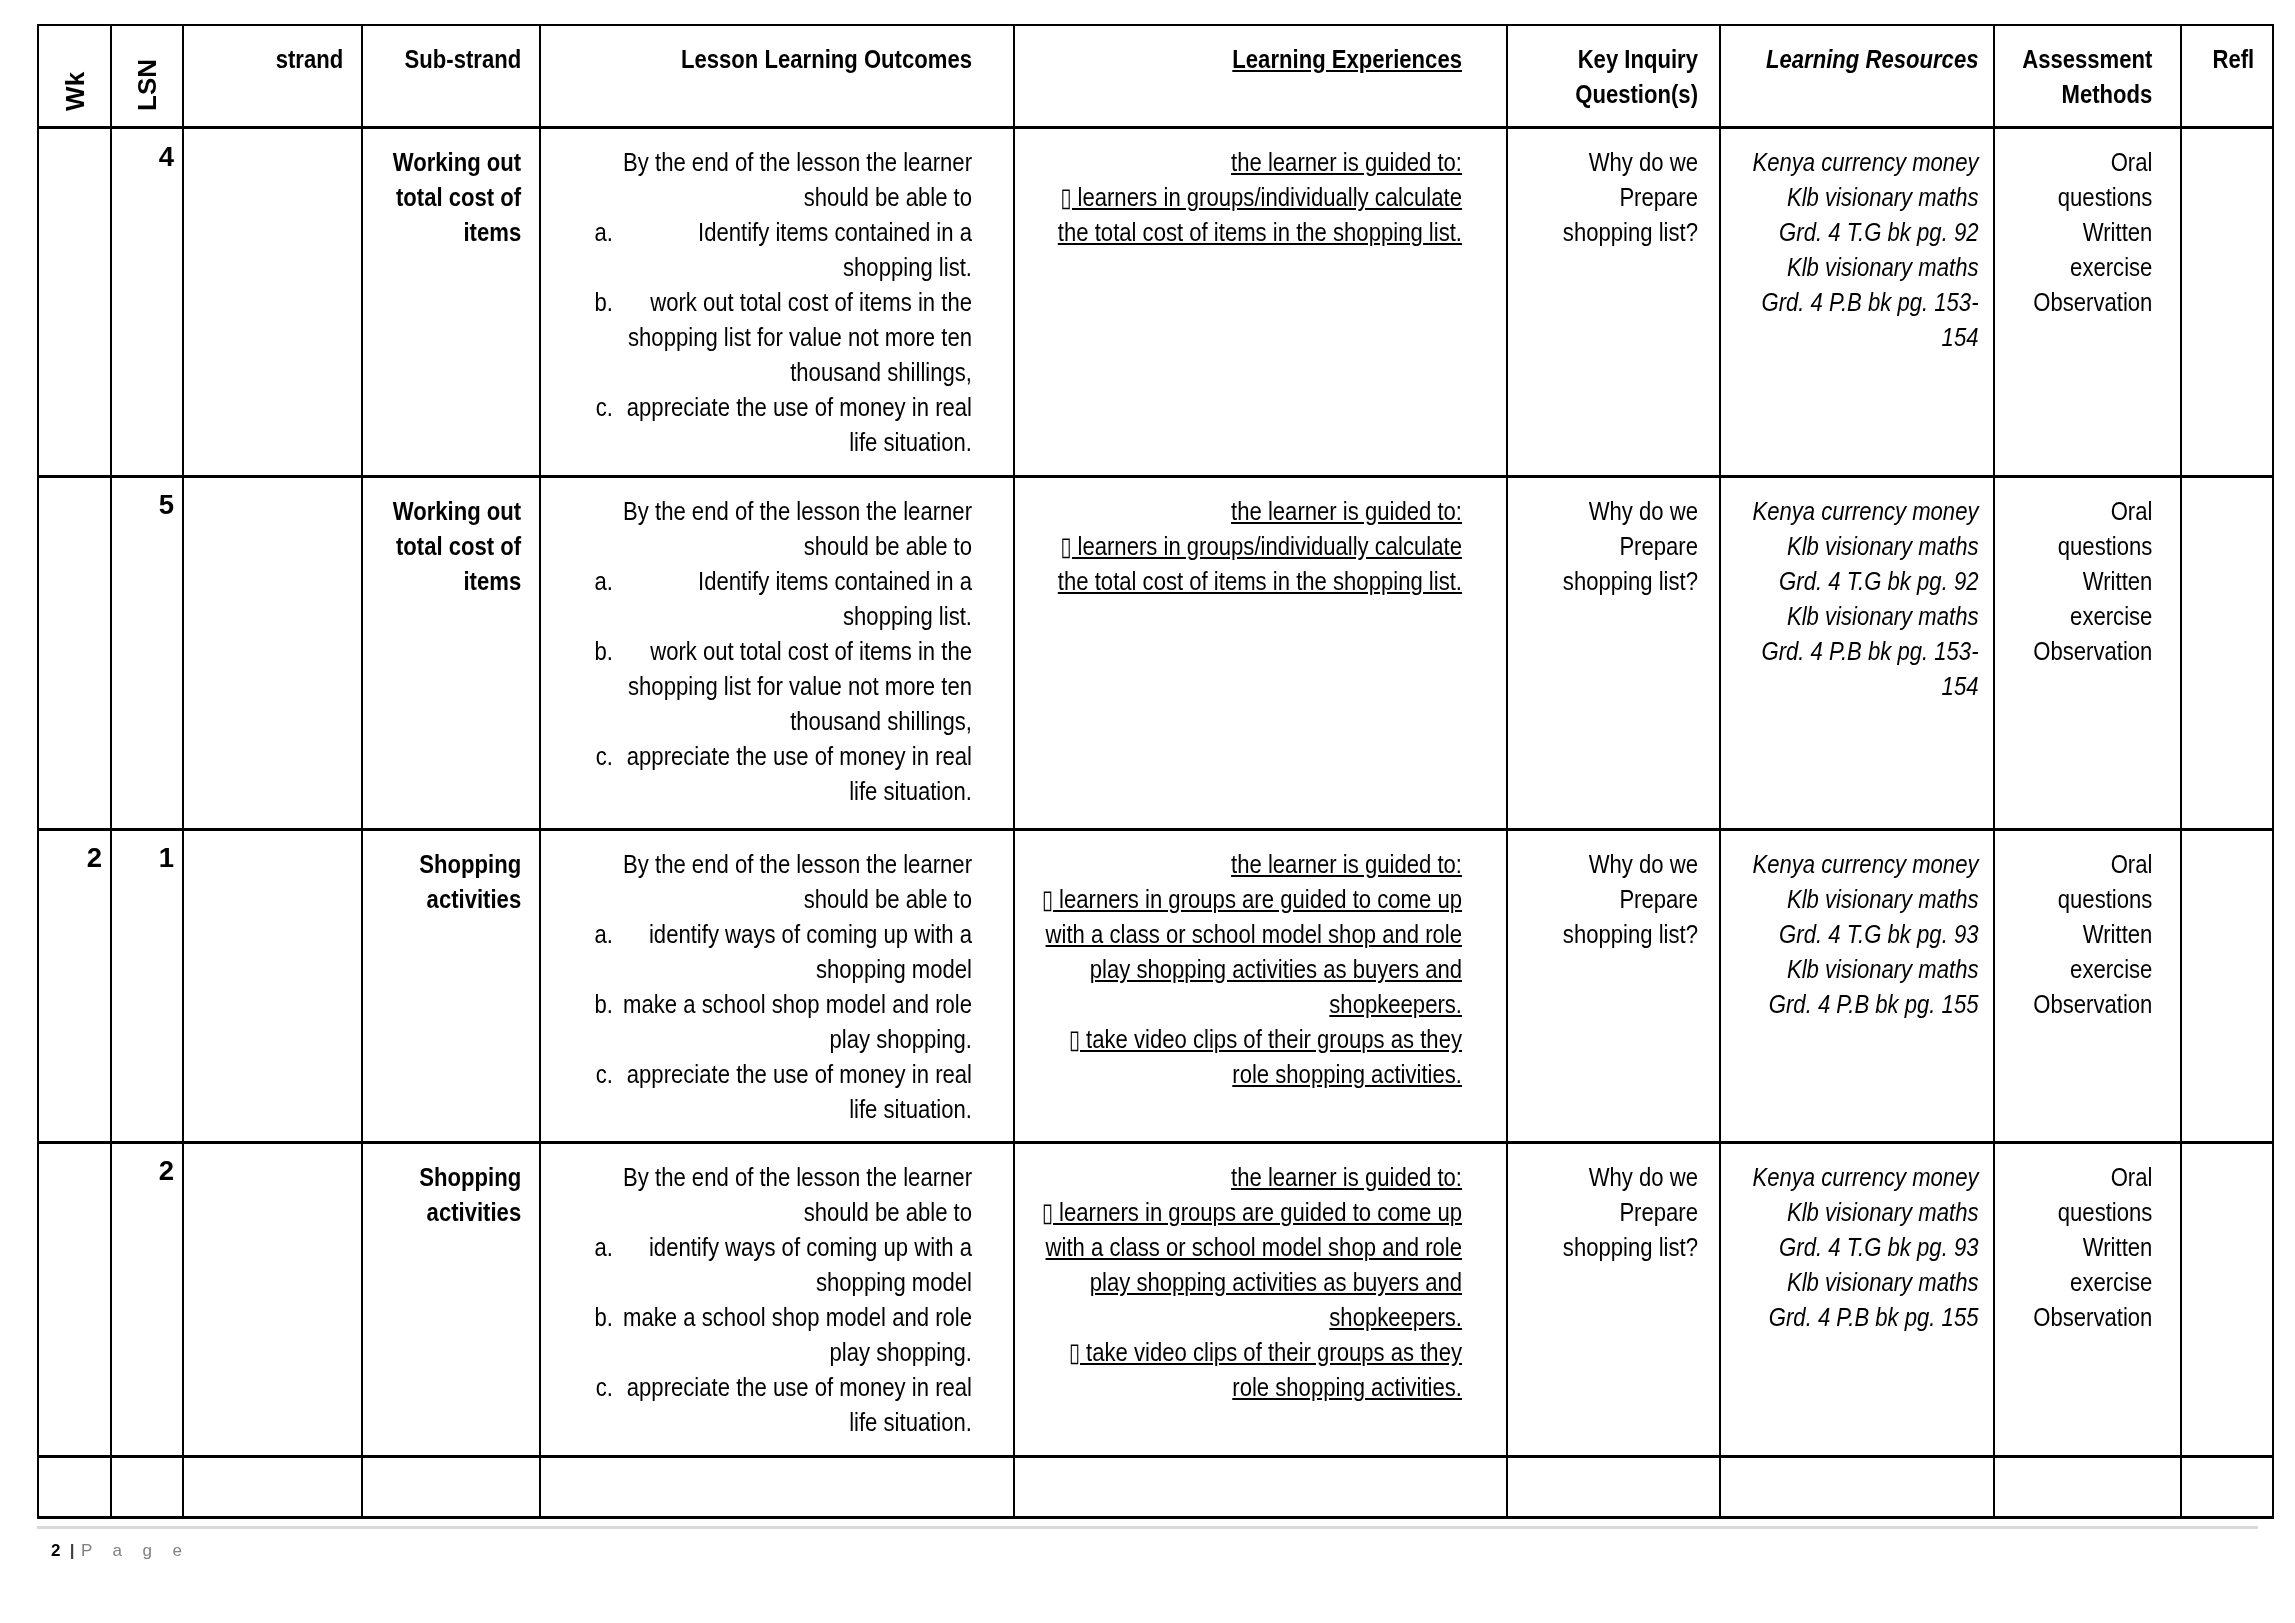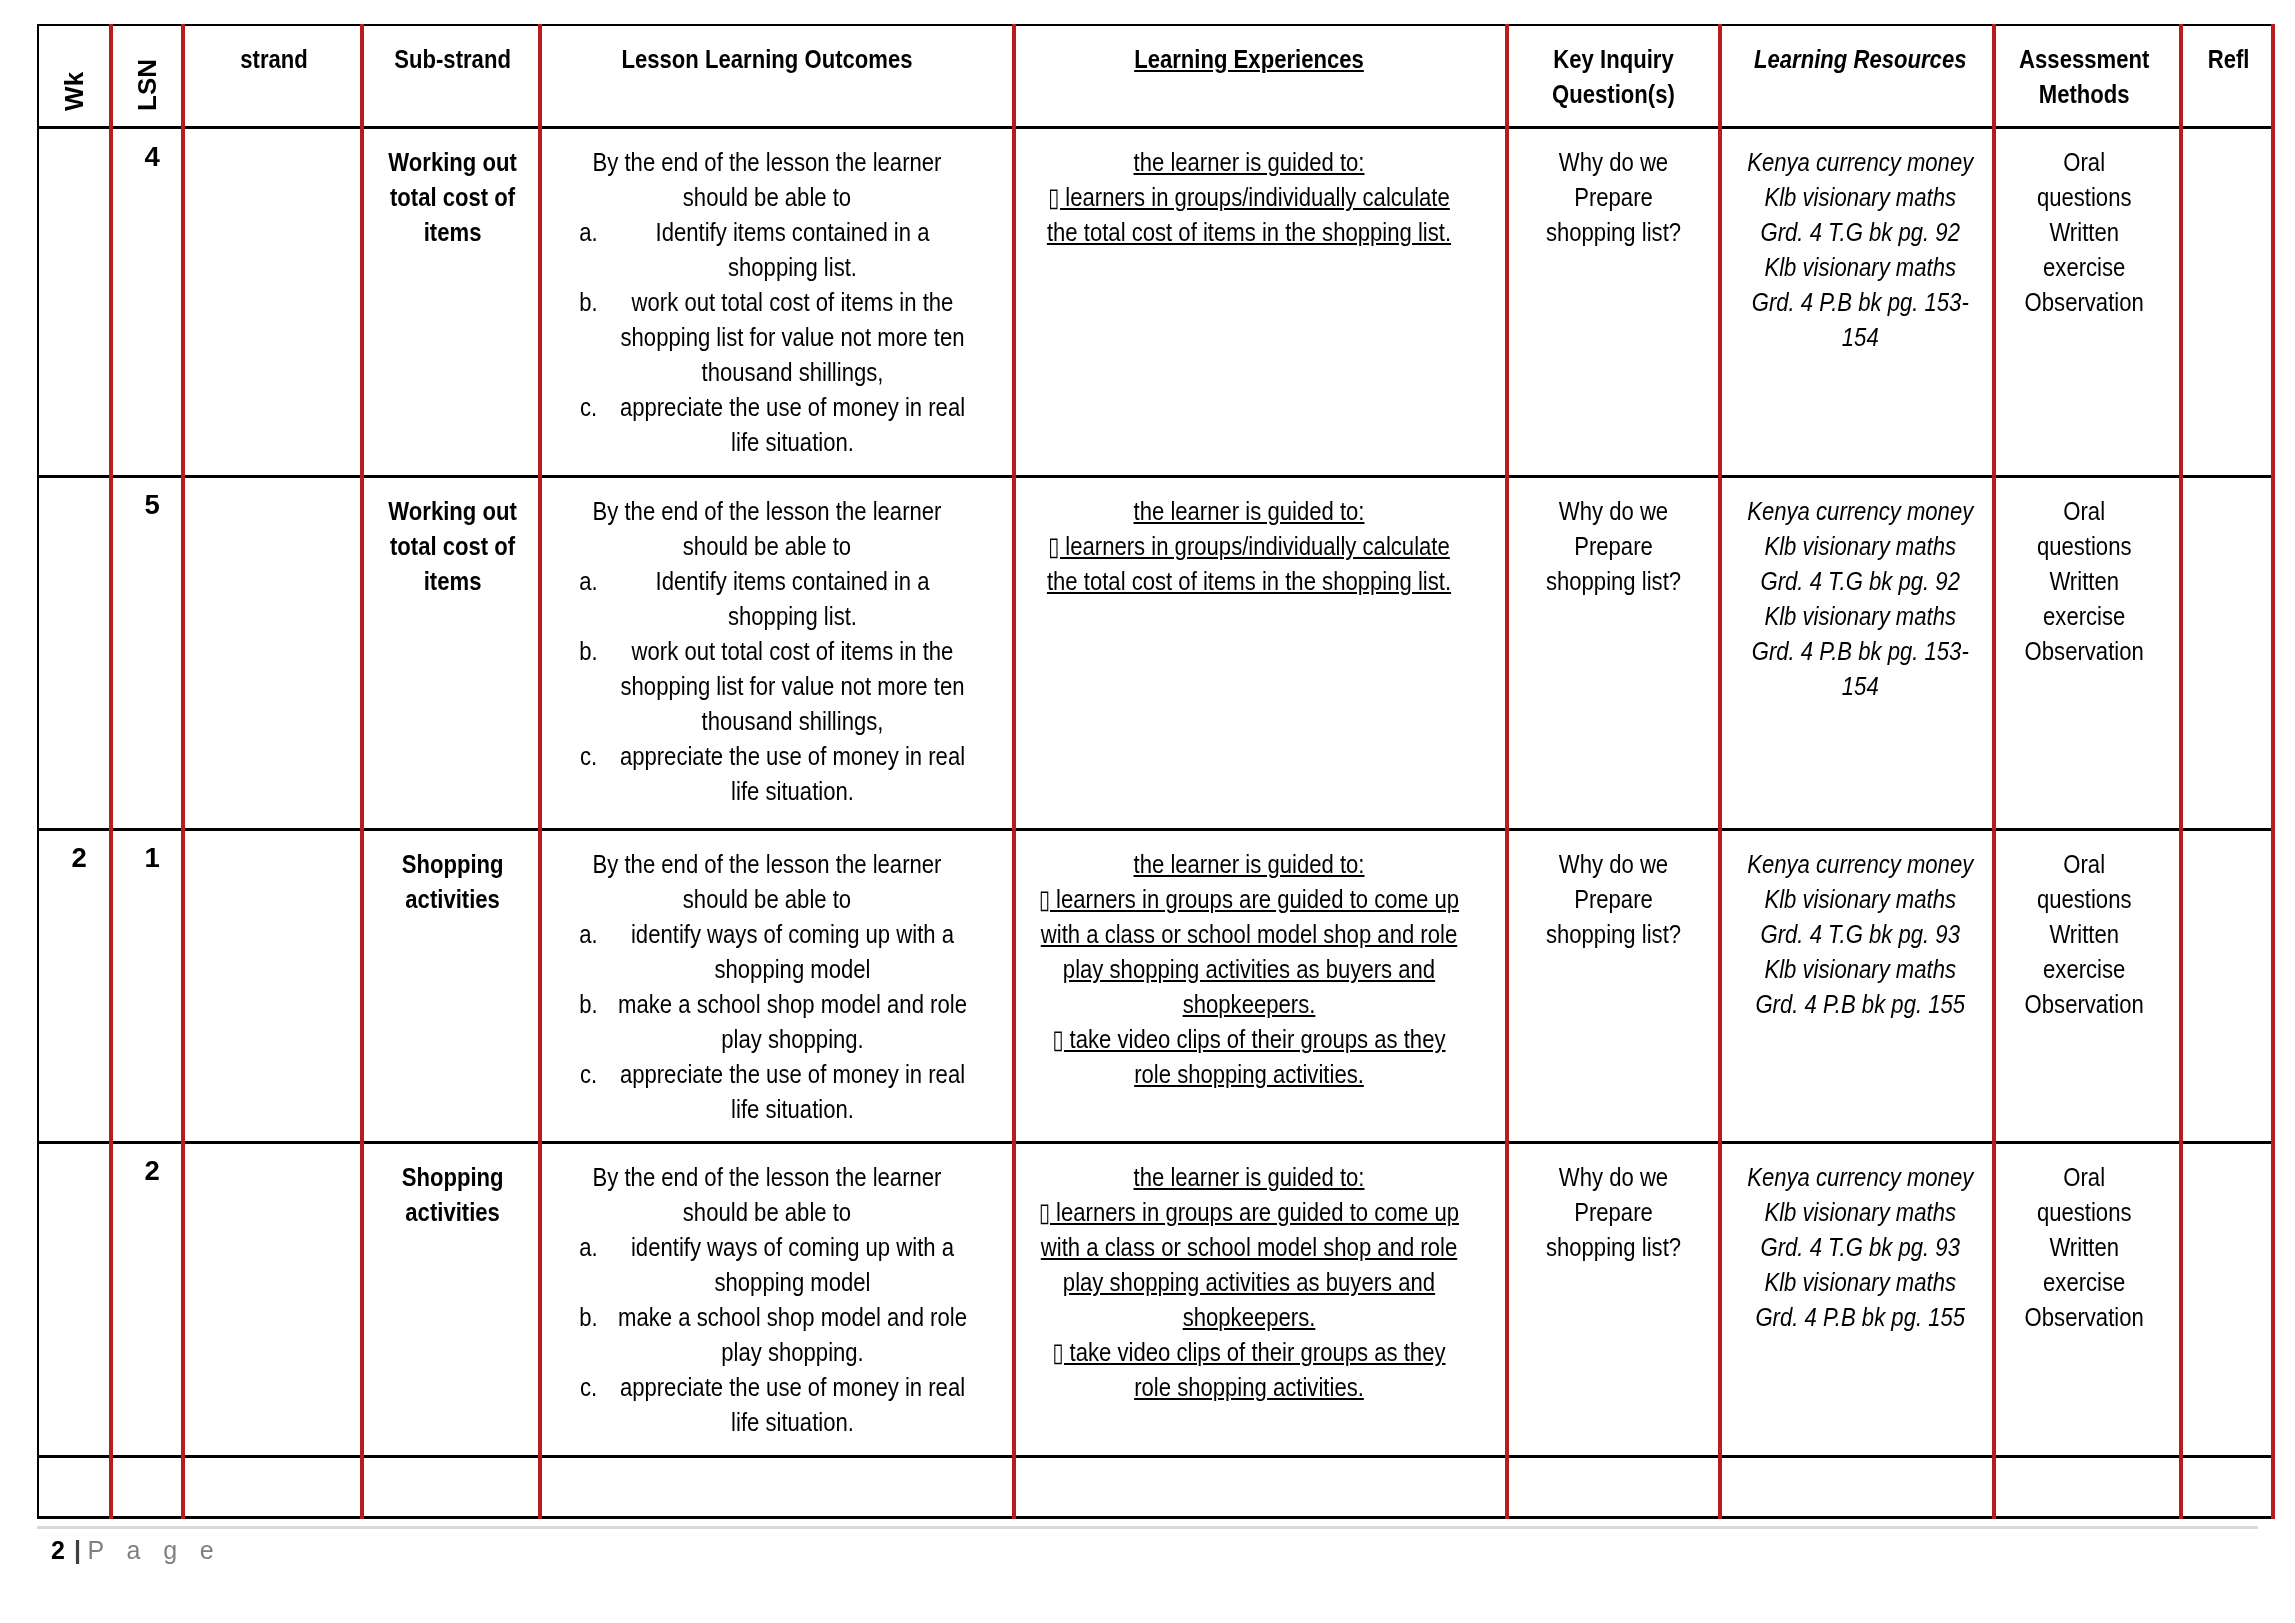--- a/index.html
+++ b/index.html
@@ -7,23 +7,23 @@
     position:relative;width:2295px;height:1623px;background:#ffffff;overflow:hidden;
     font-family:"Liberation Sans","DejaVu Sans",sans-serif;color:#000;
     font-stretch:condensed;
   }
   table.sow{
     position:absolute;left:37px;top:24px;width:2235px;
     border-collapse:collapse;table-layout:fixed;
     border:2.6px solid #000;
   }
   td,th{
-    border-left:2px solid #000;border-right:4px solid #b91c1c;
+    border-left:2px solid #000;border-right:1px solid #b91c1c;
     vertical-align:top;padding:8px;overflow:hidden;
-    font-size:26px;line-height:35px;font-weight:normal;text-align:center;
+    font-size:26px;line-height:35px;font-weight:normal;text-align:right;
   }
   tr.hrow>th{border-top:2.6px solid #000;border-bottom:3.9px solid #000;}
   tr.drow>td{border-top:3.9px solid #000;border-bottom:3.9px solid #000;}
   tr.h-hdr{height:82px;}
   tr.h-r1{height:347px;}
   tr.h-r2{height:353px;}
   tr.h-r3{height:312px;}
   tr.h-r4{height:311px;}
   tr.h-empty{height:61px;}
   .cell{padding:7.9px 9.8px 6.5px 13px;}
@@ -39,21 +39,21 @@
   .vert{
     writing-mode:vertical-rl;transform:rotate(180deg);
     font-weight:bold;font-size:26px;line-height:1;padding-bottom:3.9px;
   }
   .oi{display:flex;}
   .om{flex:0 0 60px;}
   .ot{flex:1;}
   .num{font-weight:bold;padding-top:9.2px;padding-left:18.3px;font-size:27.5px;}
   .exp-b{margin:0;}
   .footer-rule{position:absolute;left:37px;top:1526px;width:2221px;height:2.6px;background:#d9d9d9;}
-  .footer-text{position:absolute;left:51px;top:1535px;font-size:25px;line-height:31px;}
+  .footer-text{position:absolute;left:51px;top:1535px;font-size:17px;line-height:31px;}
   .footer-text .pnum{font-weight:bold;color:#000;}
   .footer-text .pbar{color:#3f3f3f;font-weight:bold;margin:0 6.5px 0 9.2px;}
   .footer-text .plabel{color:#808080;letter-spacing:7.9px;}
 </style>
 </head>
 <body>
 
 <div class="page">
 
   <table class="sow">

